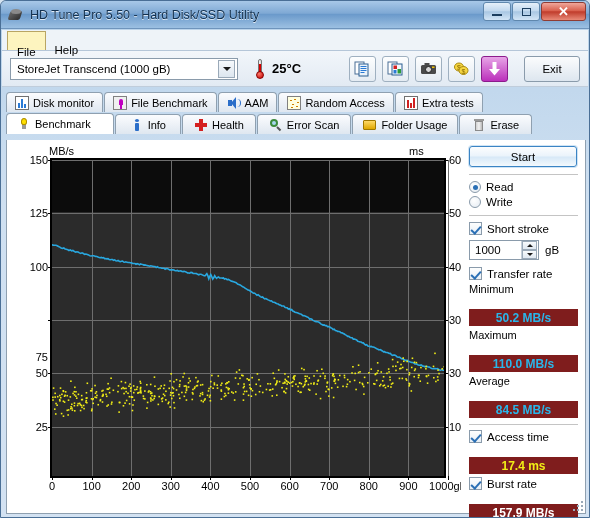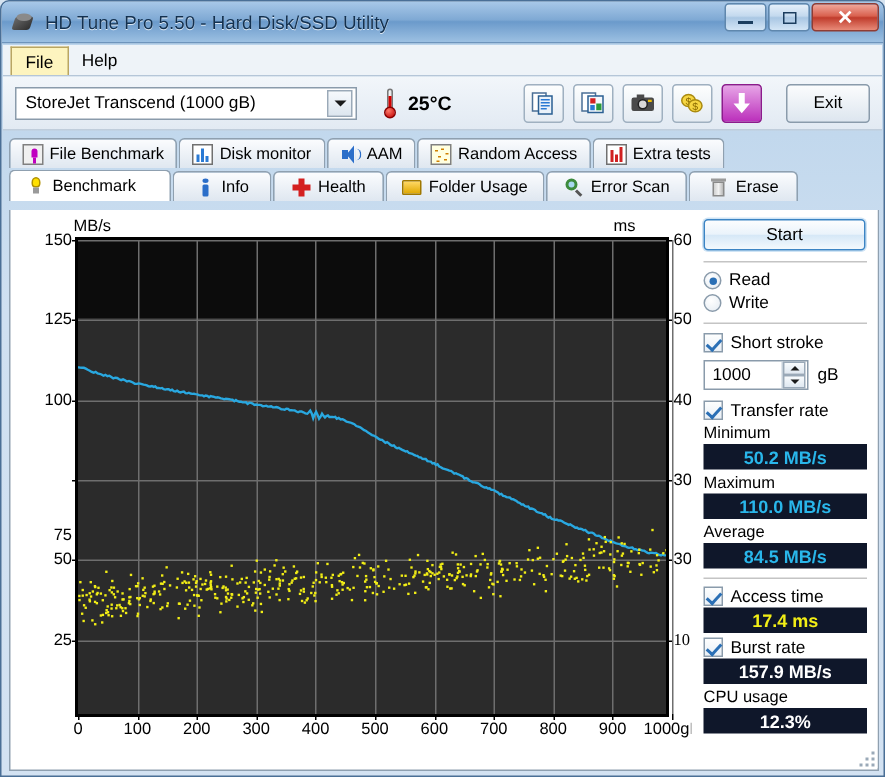--- a/index.html
+++ b/index.html
@@ -92,25 +92,24 @@
   #menubar {
     height: 21px;
     background: #eef3f8;
     border-bottom: 1px solid #b5c6d8;
     display: flex;
     align-items: stretch;
     padding-left: 5px;
     margin: 1px 1px 0 1px;
   }
   .menu-item {
-    padding: 2px 9px 0 9px;
+    padding: 14px 9px 0 9px;
     font-size: 11.5px;
     color: #000;
     display: flex;
-    align-items: center;
   }
   .menu-item.active {
     background: #fdf4bf;
     border: 1px solid #b9a563;
     border-bottom: none;
     margin-top: 1px;
   }
 
   
   #toolbar {
@@ -412,24 +411,24 @@
     background: linear-gradient(to bottom,#f8fbfd,#dfe8f1);
     border: 1px solid #9aa9b8;
     display:flex; align-items:center; justify-content:center;
   }
   .sp-up { width:0;height:0;border-left:3px solid transparent;border-right:3px solid transparent;border-bottom:3px solid #1a1a1a; }
   .sp-dn { width:0;height:0;border-left:3px solid transparent;border-right:3px solid transparent;border-top:3px solid #1a1a1a; }
   .gb-unit { font-size:11.5px; color:#000; }
   .stat-label { font-size:11px; color:#000; margin-top:3px; }
   .lcd {
     height: 17px;
-    background: #0f172a;
+    background: #7f1d1d;
     display:flex; align-items:center; justify-content:center;
     font-size: 12px; font-weight: bold;
-    margin-top: 1px;
+    margin-top: 14px;
   }
   .lcd.cyan { color:#29b6ea; }
   .lcd.yellow { color:#f2ee16; }
   .lcd.white { color:#ffffff; }
 
   
   #resize-grip {
     position:absolute; right:2px; bottom:2px; width:12px; height:12px;
   }
   #resize-grip span { position:absolute; width:2px;height:2px;background:#9aa9b8; }
@@ -529,30 +528,30 @@
       </div>
       <div id="exit-btn">
           <span>Exit</span>
         </div>
     </div>
   </div>
 
   <div id="tabs-area">
     <div class="tabrow row1">
       <div class="tab">
-        <span class="ticon ic-filebench"></span>
-        <span>File Benchmark</span>
-      </div>
-      <div class="tab">
         <span class="ticon ic-diskmon">
             <i style="left:2px;height:5px;"></i>
             <i style="left:5px;height:9px;"></i>
             <i style="left:8px;height:4px;"></i>
           </span>
         <span>Disk monitor</span>
+      </div>
+      <div class="tab">
+        <span class="ticon ic-filebench"></span>
+        <span>File Benchmark</span>
       </div>
       <div class="tab">
         <span class="ticon ic-aam">
             <span class="spk"></span>
             <span class="cone"></span>
             <span class="wv"></span>
           </span>
         <span>AAM</span>
       </div>
       <div class="tab">
@@ -591,32 +590,32 @@
           </span>
         <span>Info</span>
       </div>
       <div class="tab" style="padding:0 11px;">
         <span class="ticon ic-health">
             <span class="h1"></span>
             <span class="h2"></span>
           </span>
         <span>Health</span>
       </div>
-      <div class="tab" style="padding:0 10px;">
-        <span class="ticon">
-            <span class="ic-folder"></span>
-          </span>
-        <span>Folder Usage</span>
-      </div>
       <div class="tab" style="padding:0 11px;">
         <span class="ticon ic-error">
             <span class="g"></span>
             <span class="h"></span>
           </span>
         <span>Error Scan</span>
+      </div>
+      <div class="tab" style="padding:0 10px;">
+        <span class="ticon">
+            <span class="ic-folder"></span>
+          </span>
+        <span>Folder Usage</span>
       </div>
       <div class="tab" style="padding:0 12px;">
         <span class="ticon ic-erase">
             <span class="lid"></span>
             <span class="bd"></span>
           </span>
         <span>Erase</span>
       </div>
     </div>
   </div>
@@ -654,21 +653,21 @@
             <div class="ytick-l" style="top: 160px; margin-top: 37px;">75</div>
             <div class="ytick-mark-l" style="top: 160px;"></div>
             <div class="ytick-l" style="top: 106.667px;">100</div>
             <div class="ytick-mark-l" style="top: 106.667px;"></div>
             <div class="ytick-l" style="top: 53.3333px;">125</div>
             <div class="ytick-mark-l" style="top: 53.3333px;"></div>
             <div class="ytick-l" style="top: 0px;">150</div>
             <div class="ytick-mark-l" style="top: 0px;"></div>
           </div>
         <div id="ticks-right">
-            <div class="ytick-r" style="top: 266.667px; font-family: Liberation Serif, serif;">10</div>
+            <div class="ytick-r" style="top: 266.667px;">10</div>
             <div class="ytick-mark-r" style="top: 266.667px;"></div>
             <div class="ytick-r" style="top: 213.333px;">30</div>
             <div class="ytick-mark-r" style="top: 213.333px;"></div>
             <div class="ytick-r" style="top: 160px;">30</div>
             <div class="ytick-mark-r" style="top: 160px;"></div>
             <div class="ytick-r" style="top: 106.667px;">40</div>
             <div class="ytick-mark-r" style="top: 106.667px;"></div>
             <div class="ytick-r" style="top: 53.3333px;">50</div>
             <div class="ytick-mark-r" style="top: 53.3333px;"></div>
             <div class="ytick-r" style="top: 0px;">60</div>

